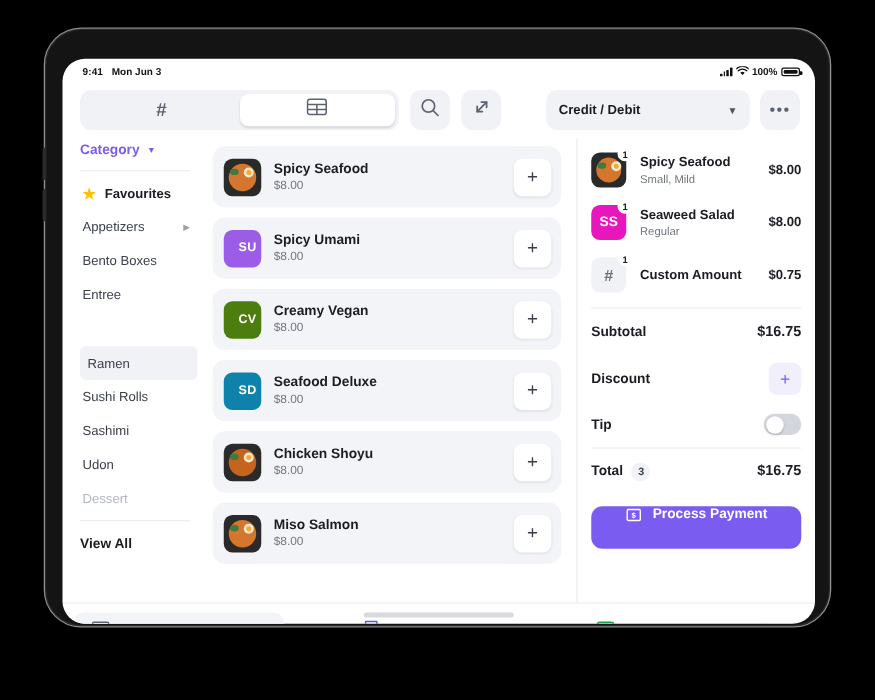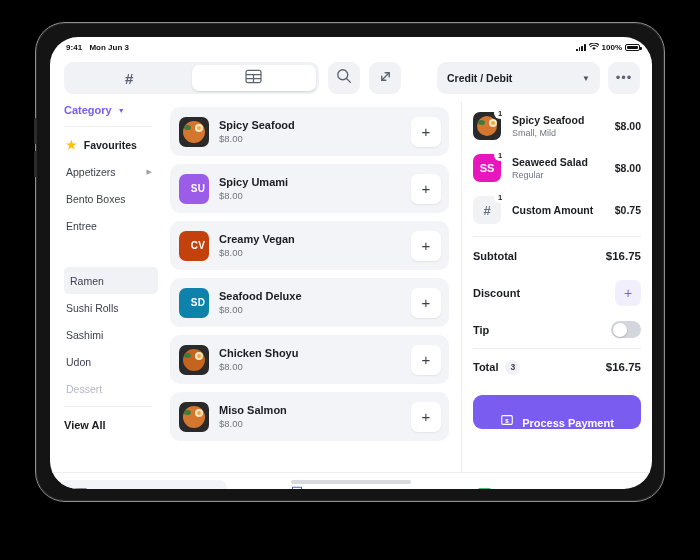--- a/index.html
+++ b/index.html
@@ -15,24 +15,24 @@
     position: absolute;
     left: 35px; top: 22px;
     width: 630px; height: 480px;
     background: #141414;
     border-radius: 30px;
     border: 1px solid #8e8e93;
     box-shadow: 0 0 0 1px #2a2a2a inset;
   }
   #screen {
     position: absolute;
-    left: 14px; top: 14px;
+    left: 14px; top: 24px;
     width: 602px; height: 452px;
     background: #ffffff;
-    border-radius: 28px;
+    border-radius: 18px;
     overflow: hidden;
   }
   .vol-btn {
     position: absolute;
     left: -2px; width: 3px;
     background: #2b2b2b;
     border-radius: 2px;
   }
 
   
@@ -259,21 +259,21 @@
     background: #f1f2f6; border-radius: 8px;
     font-size: 8.5px; color: #3a3f4b; font-weight: bold;
     display: flex; align-items: center; justify-content: center;
     padding: 0 4px;
   }
   #process-btn {
     margin-top: 10px;
     height: 34px;
     background: #7b5cf0;
     border-radius: 9px;
-    display: flex; align-items: flex-end; justify-content: center;
+    display: flex; align-items: flex-start; justify-content: center;
     gap: 8px;
     color: #ffffff; font-size: 11px; font-weight: bold;
   }
 
   
   #bottom-bar {
     height: 43px;
     border-top: 1px solid #eceef2;
     display: flex; align-items: center;
     padding: 0 12px 0 9px;
@@ -439,21 +439,21 @@
               <span>SU</span>
             </div>
             <div class="prod-info">
               <div class="prod-name">Spicy Umami</div>
               <div class="prod-price">$8.00</div>
             </div>
             <div class="add-btn">+</div>
           </div>
 
           <div class="prod-row">
-            <div class="thumb" style="background:#c2410c;">
+            <div class="thumb" style="background:#4d7c0f;">
               <span>CV</span>
             </div>
             <div class="prod-info">
               <div class="prod-name">Creamy Vegan</div>
               <div class="prod-price">$8.00</div>
             </div>
             <div class="add-btn">+</div>
           </div>
 
           <div class="prod-row">

